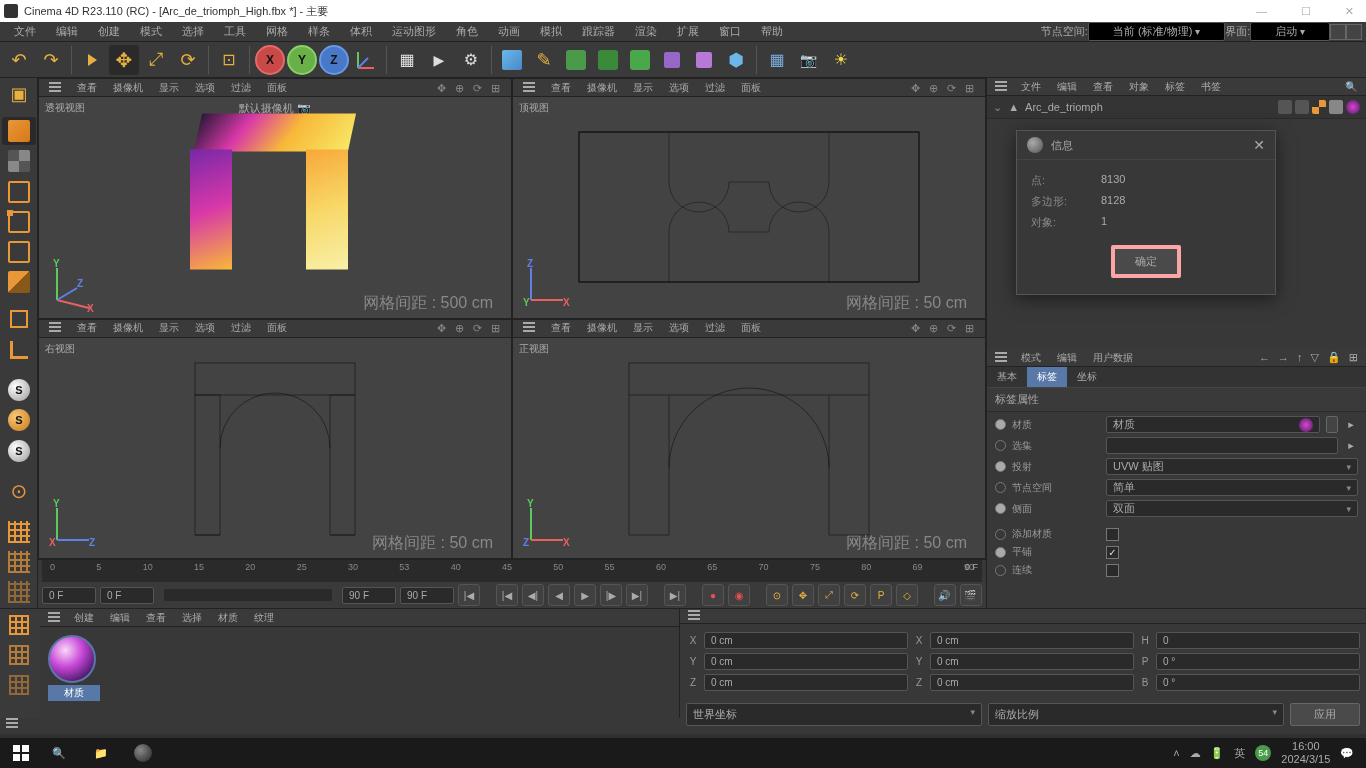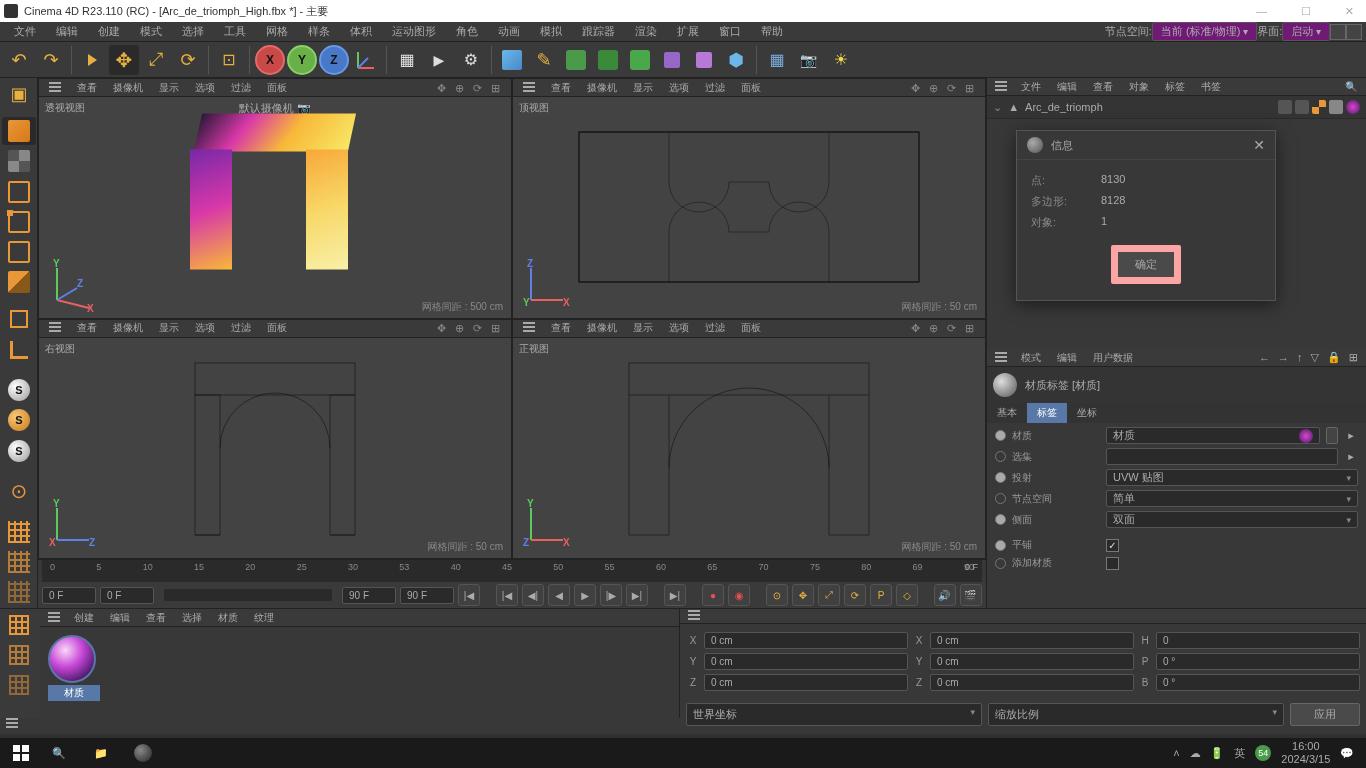--- a/index.html
+++ b/index.html
@@ -6,21 +6,21 @@
 body{width:1366px;height:768px;background:#303030;overflow:hidden;position:relative}
 .titlebar{height:22px;background:#fff;display:flex;align-items:center;padding:0 4px;color:#333}
 .titlebar-icon{width:14px;height:14px;background:#333;border-radius:2px;margin-right:6px}
 .titlebar-text{flex:1;color:#333;font-size:11px}
 .win-btns{display:flex;gap:18px;color:#555}
 .win-btns span{cursor:pointer;padding:0 8px}
 .menubar{height:20px;background:#3a3a3a;display:flex;align-items:center;padding:0 4px;justify-content:space-between;border-bottom:1px solid #222}
 .menubar-left{display:flex;gap:0}
 .menubar-left span{padding:2px 10px;cursor:pointer}
 .menubar-right{display:flex;align-items:center;}
-.menubar-right .sel{background:#701a75;border:1px solid #555;padding:1px 8px;border-radius:2px;font-size:10px}
+.menubar-right .sel{background:#000000;border:1px solid #555;padding:1px 24px;border-radius:2px;font-size:10px}
 .sq-btn{width:16px;height:16px;background:#444;border:1px solid #666;cursor:pointer}
 .toolbar{height:36px;background:#3a3a3a;display:flex;align-items:center;padding:0 4px;gap:2px;border-bottom:1px solid #222}
 .tb-btn{width:30px;height:30px;background:#3a3a3a;border-radius:3px;display:flex;align-items:center;justify-content:center;cursor:pointer}
 .tb-sep{width:1px;height:28px;background:#555;margin:0 3px}
 .undo{color:#e8b040;font-size:18px}
 .arrow-ic{width:0;height:0;border-left:9px solid #e8b040;border-top:6px solid transparent;border-bottom:6px solid transparent}
 .move-ic{color:#e8b040;font-size:20px}
 .xyz-btn{width:30px;height:30px;border-radius:50%;border:2px solid;display:flex;align-items:center;justify-content:center;font-weight:bold;font-size:12px;color:#111}
 .xyz-x{background:#c94848;border-color:#e86868}
 .xyz-y{background:#6ab048;border-color:#8ad068}
@@ -39,21 +39,21 @@
 .lt-s{width:22px;height:22px;border-radius:50%;background:radial-gradient(circle at 35% 35%,#fff,#999);display:flex;align-items:center;justify-content:center;font-weight:bold;color:#111}
 .lt-grid{width:22px;height:22px;background:repeating-linear-gradient(0deg,#e89838 0 2px,transparent 2px 6px),repeating-linear-gradient(90deg,#e89838 0 2px,transparent 2px 6px)}
 .viewports{flex:1;display:flex;flex-direction:column;background:#383838}
 .vp-menu{height:18px;background:#3a3a3a;display:flex;align-items:center;padding:0 2px;gap:0;border-bottom:1px solid #222}
 .vp-menu span{padding:1px 8px;font-size:10px;cursor:pointer}
 .vp-menu .vp-icons{margin-left:auto;display:flex;gap:6px;padding-right:6px}
 .vp-icons i{width:12px;height:12px;display:inline-block;font-style:normal;color:#888}
 .vp-row{flex:1;display:flex}
 .vp-cell{flex:1;display:flex;flex-direction:column;border:1px solid #222}
 .vp-label{position:absolute;top:4px;left:6px;color:#aaa;font-size:10px;z-index:2}
-.vp-grid-label{position:absolute;bottom:4px;right:8px;color:#888;font-size:10px}
+.vp-grid-label{position:absolute;bottom:4px;right:18px;color:#888;font-size:16px}
 .vp-canvas{flex:1;position:relative;background:#434343;overflow:hidden}
 .axis-gizmo{position:absolute;bottom:8px;left:8px;width:50px;height:50px}
 .axis-gizmo .ax{position:absolute;font-size:10px;font-weight:bold}
 .ax-x{color:#e86060}
 .ax-y{color:#60c860}
 .ax-z{color:#6080e8}
 .arch-3d{position:absolute;left:50%;top:50%;transform:translate(-50%,-55%);width:170px;height:170px}
 .arch-top{position:absolute;top:0;left:8px;width:154px;height:38px;background:linear-gradient(120deg,#2a1838,#d838a8 30%,#f8b838 60%,#f8e868);transform:skewX(-12deg)}
 .arch-leg1{position:absolute;top:36px;left:0;width:42px;height:120px;background:linear-gradient(160deg,#7828a8,#d838a8,#f8b838)}
 .arch-leg2{position:absolute;top:36px;right:12px;width:42px;height:120px;background:linear-gradient(160deg,#f8a838,#f8d868,#f8f0a8)}
@@ -65,21 +65,21 @@
 .obj-row{display:flex;align-items:center;padding:4px 6px;gap:6px;background:#343434;border-bottom:1px solid #2a2a2a}
 .obj-dots{display:flex;gap:3px;margin-left:auto}
 .obj-dots i{width:14px;height:14px;border-radius:2px;display:inline-block}
 .info-dialog{position:absolute;top:130px;left:calc(100% - 380px + 30px);width:260px;background:#383838;border:1px solid #555;box-shadow:0 4px 16px rgba(0,0,0,.5);z-index:100}
 .dlg-title{display:flex;align-items:center;padding:6px 10px;border-bottom:1px solid #444}
 .dlg-title .dlg-ic{width:16px;height:16px;border-radius:50%;background:radial-gradient(circle at 35% 35%,#aaa,#555);margin-right:8px}
 .dlg-close{margin-left:auto;cursor:pointer;font-size:14px}
 .dlg-body{padding:10px 14px}
 .dlg-row{display:flex;padding:3px 0}
 .dlg-row .k{width:70px;color:#888}
-.dlg-btn{margin:12px auto 6px;display:block;width:70px;padding:5px;background:#4a4a4a;border:7px solid #fca5a5;text-align:center;cursor:pointer;border-radius:2px}
+.dlg-btn{margin:12px auto 6px;display:block;width:70px;padding:5px;background:#4a4a4a;border:4px solid #fca5a5;text-align:center;cursor:pointer;border-radius:2px}
 .attr-panel{flex:1;background:#383838;display:flex;flex-direction:column;overflow:hidden}
 .attr-head{display:flex;align-items:center;padding:6px;gap:8px;background:#343434}
 .attr-head .sphere{width:24px;height:24px;border-radius:50%;background:radial-gradient(circle at 35% 35%,#ddd,#555)}
 .attr-tabs{display:flex;background:#333}
 .attr-tabs span{padding:3px 10px;font-size:10px;cursor:pointer}
 .attr-tabs .act{background:#5878a8;color:#fff}
 .attr-section{padding:4px 8px;background:#3a3a3a;border-top:1px solid #444;border-bottom:1px solid #2a2a2a}
 .attr-rows{padding:2px 0}
 .attr-row{display:flex;align-items:center;padding:2px 8px;gap:6px}
 .attr-row .radio{width:11px;height:11px;border-radius:50%;border:1px solid #777;flex-shrink:0}
@@ -574,29 +574,26 @@
         <span>用户数据</span>
         <span style="margin-left:auto;display:flex;gap:8px;padding-right:6px">
           <i style="font-style:normal">←</i>
           <i style="font-style:normal">→</i>
           <i style="font-style:normal">↑</i>
           <i style="font-style:normal">▽</i>
           <i style="font-style:normal">🔒</i>
           <i style="font-style:normal">⊞</i>
         </span>
       </div>
-      <div class="attr-head">
-        <div class="sphere"></div>
-        <span>材质标签 [材质]</span>
-      </div>
       <div class="attr-tabs">
         <span>基本</span>
         <span class="act">标签</span>
         <span>坐标</span>
       </div>
+      <div class="attr-section">标签属性</div>
       <div class="attr-rows">
         <div class="attr-row">
             <div class="radio on"></div>
             <div class="lbl">材质</div>
             <div class="fld">
               <span>材质</span>
               <span style="width:14px;height:14px;border-radius:50%;background:radial-gradient(#d848c8,#481868)"></span>
             </div>
             <div class="spinner"></div>
             <div style="width:14px;text-align:center">▸</div>
@@ -626,27 +623,32 @@
         <div class="attr-row">
             <div class="radio on"></div>
             <div class="lbl">侧面</div>
             <div class="fld">
               <span>双面</span>
               <span class="arr">▾</span>
             </div>
           </div>
         <div style="height:6px"></div>
         <div class="attr-row">
+            <div class="radio"></div>
+            <div class="lbl">添加材质</div>
+            <div class="chk"></div>
+          </div>
+        <div class="attr-row">
             <div class="radio on"></div>
             <div class="lbl">平铺</div>
             <div class="chk on"></div>
           </div>
         <div class="attr-row">
             <div class="radio"></div>
-            <div class="lbl">添加材质</div>
+            <div class="lbl">连续</div>
             <div class="chk"></div>
           </div>
 
       </div>
     </div>
   </div>
 </div>
 
 <div class="bottom-area">
   <div class="mat-tools">

